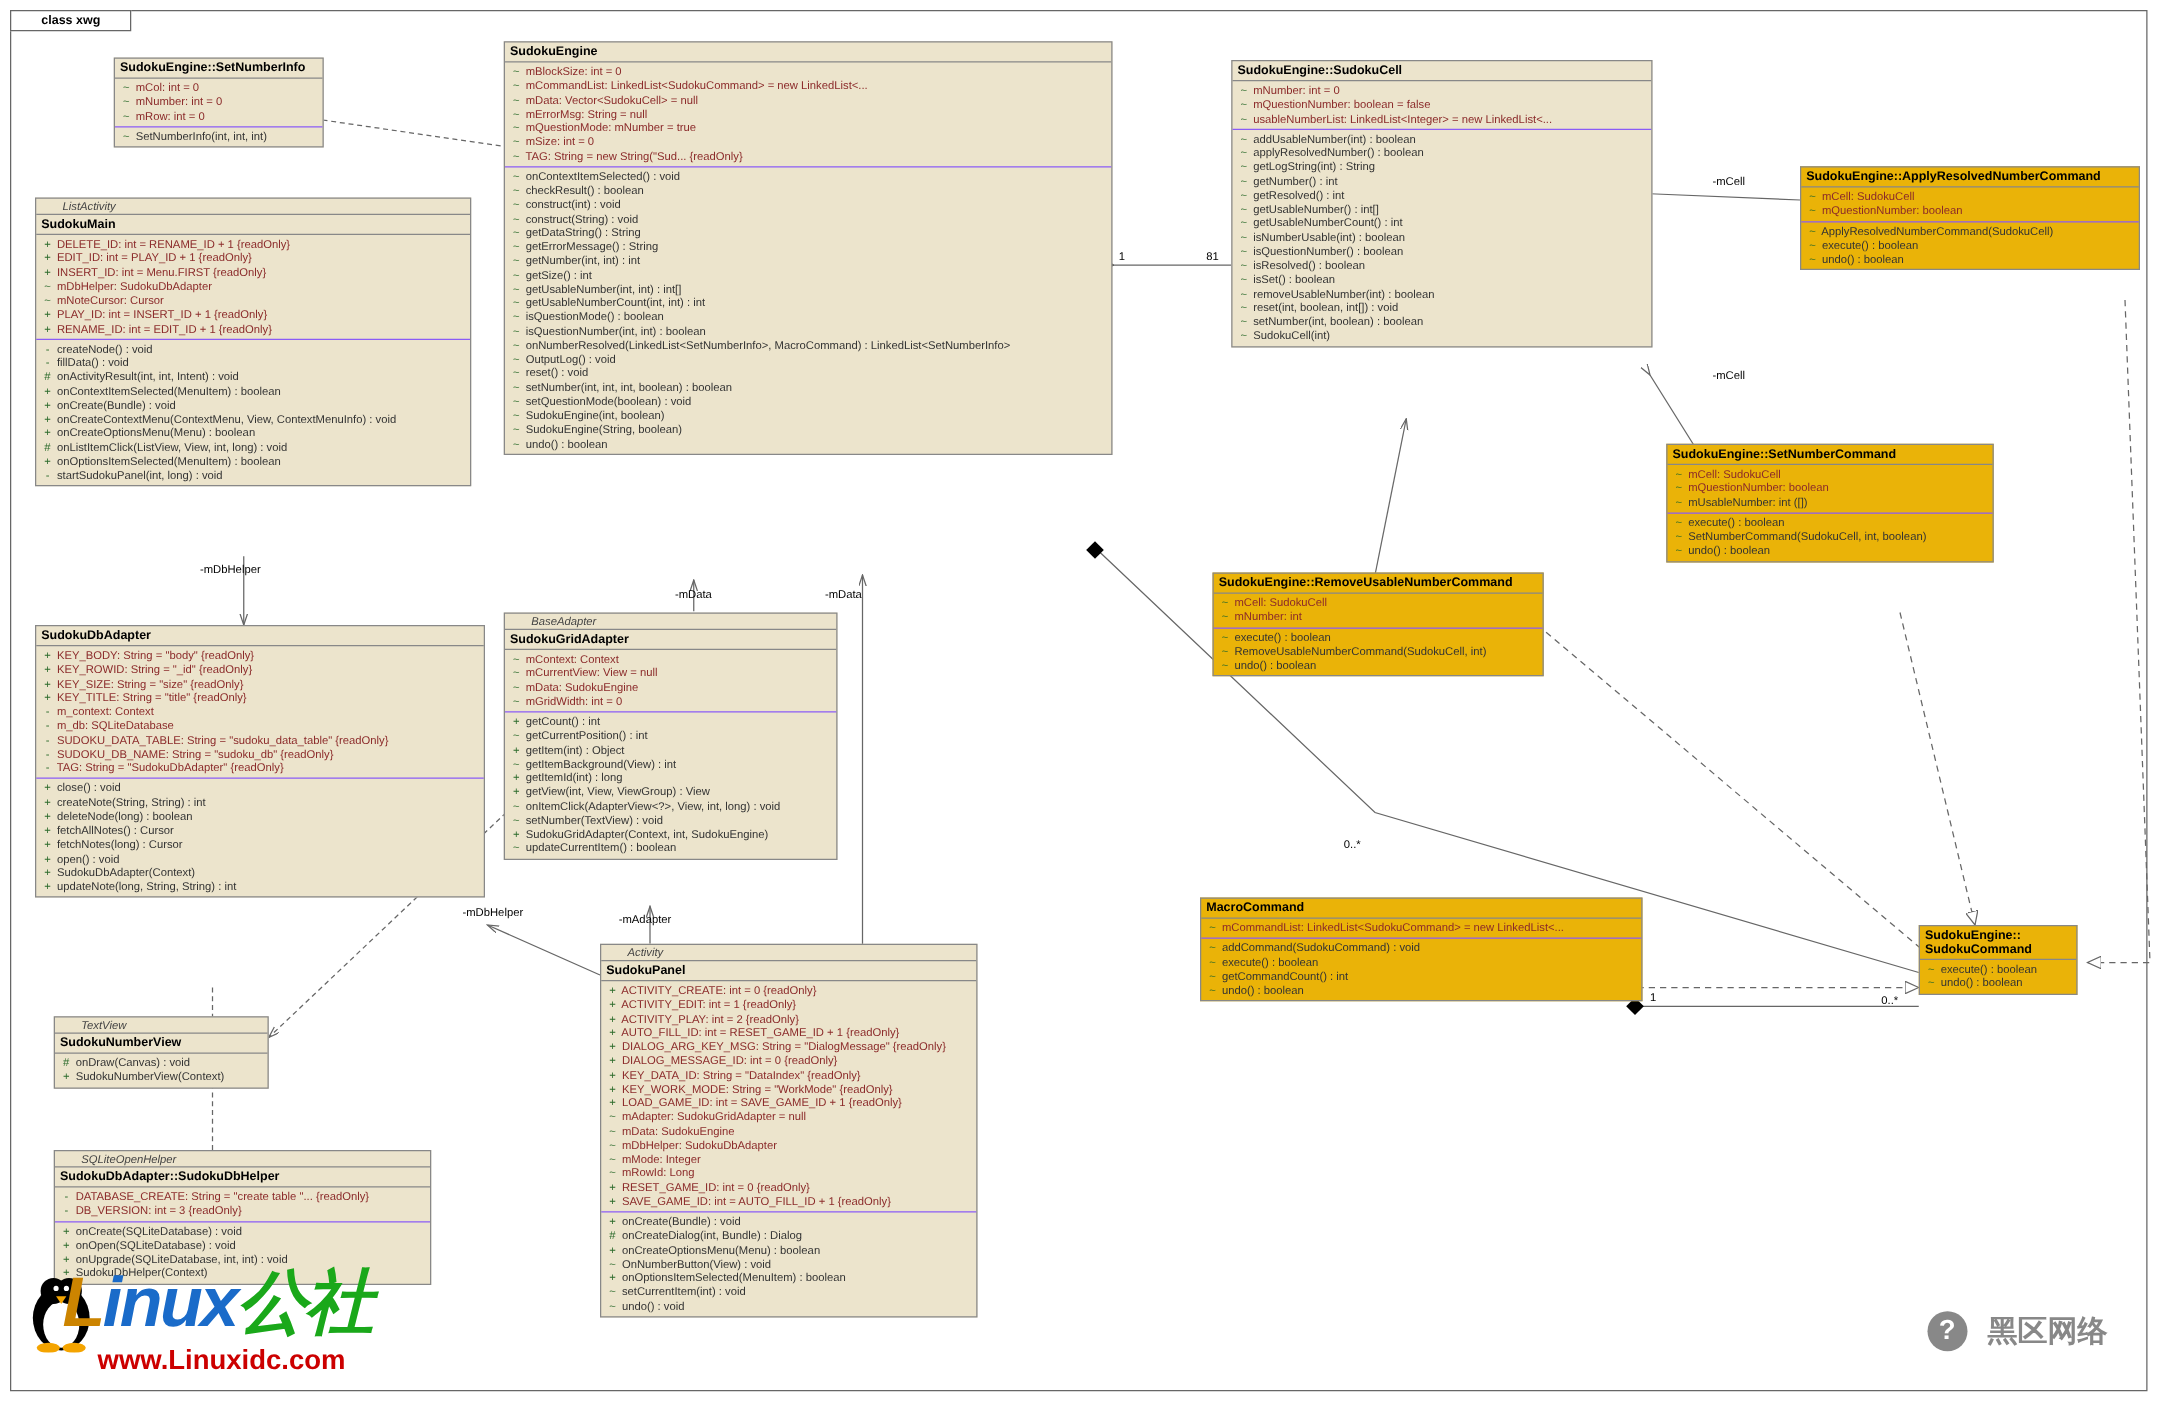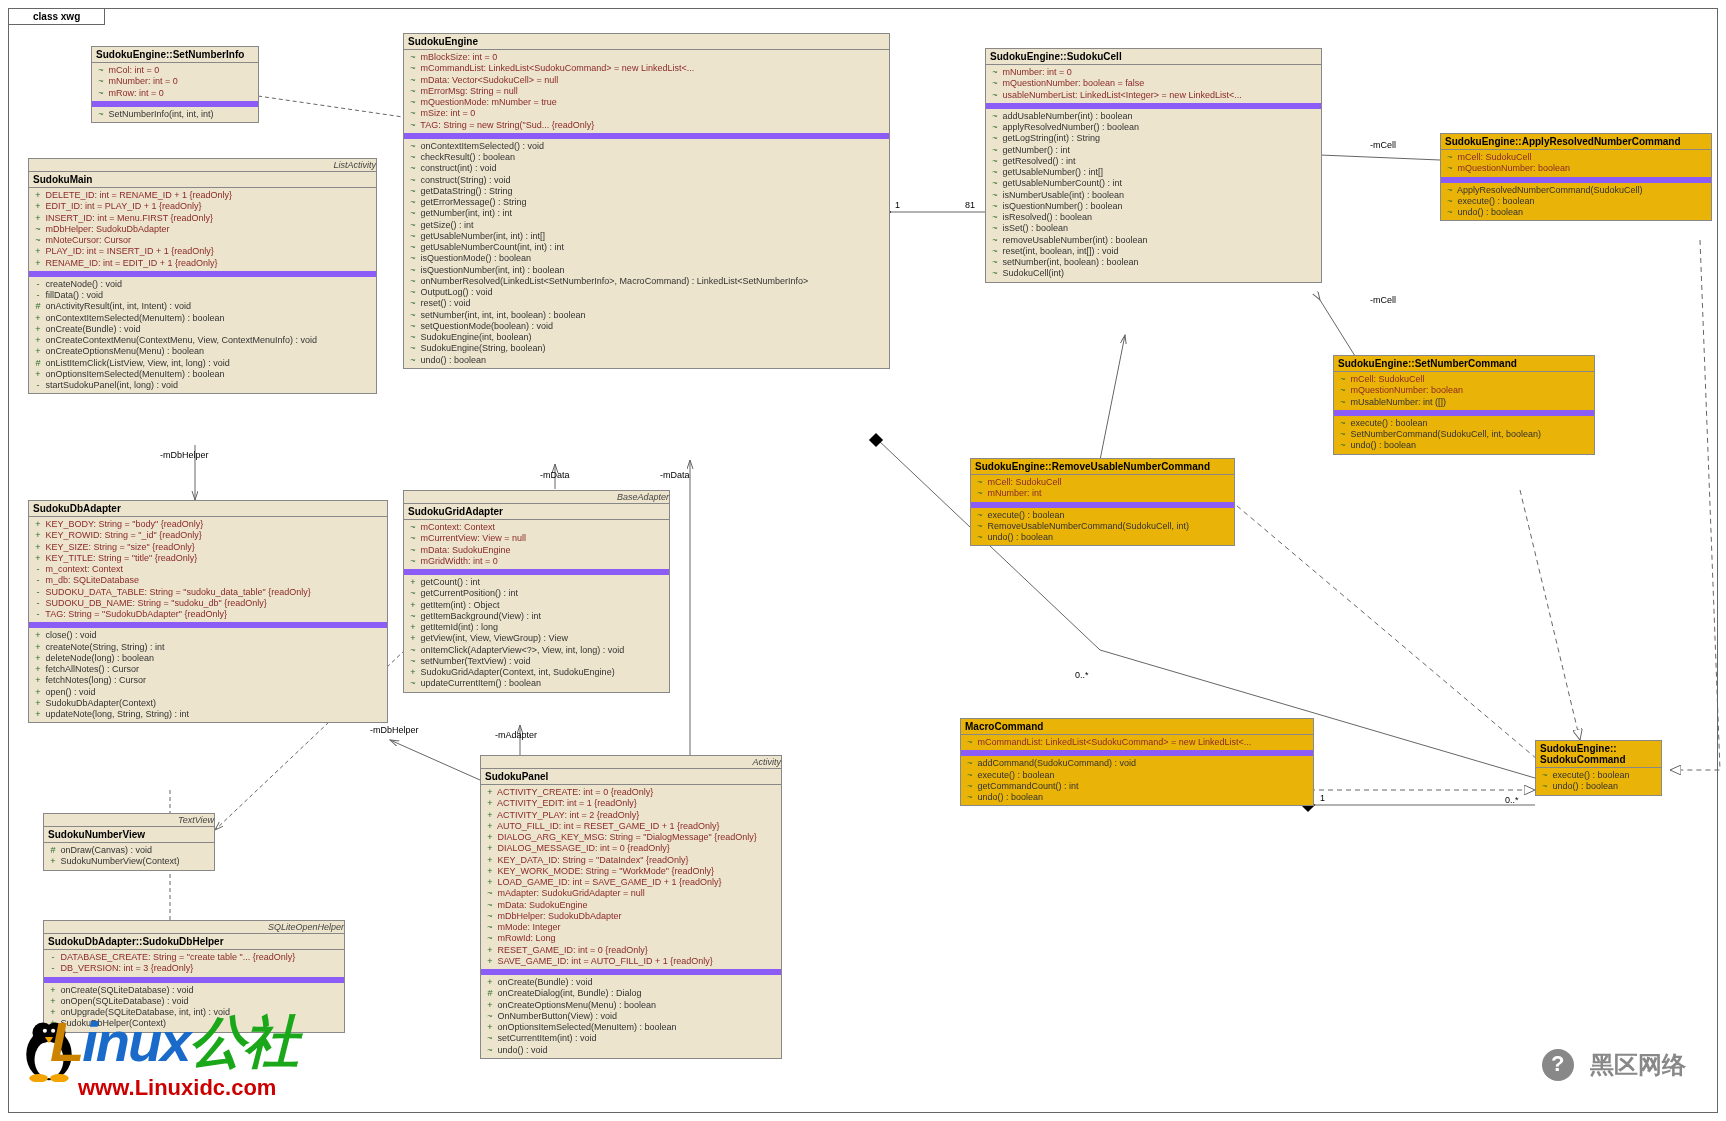--- a/index.html
+++ b/index.html
@@ -2,22 +2,22 @@
 <html><head>
 <meta charset="utf-8">
 <style>
 body{margin:0;font-family:Arial,sans-serif;font-size:9px;background:#fff;color:#000;width:1726px;height:1121px;position:relative;overflow:hidden}
 .frame{position:absolute;left:8px;top:8px;right:8px;bottom:8px;border:1px solid #666}
 .frame-label{position:absolute;left:-1px;top:-1px;background:#fff;border:1px solid #666;padding:2px 24px;font-size:10px;font-weight:bold}
 .class-box{position:absolute;border:1px solid #888;background:#ece4cc;font-size:9px}
 .class-box.green{background:#eab308}
 .title{text-align:left;font-weight:bold;border-bottom:1px solid #888;padding:2px 4px;font-size:10px}
 .title.sub{border-top:1px solid #888}
-.stereo{text-align:right;font-style:italic;font-size:9px;padding:1px 0;color:#444}
-.section{border-bottom:6px solid #8b5cf6;padding:2px 0}
+.stereo{text-align:left;font-style:italic;font-size:9px;padding:1px 21px;color:#444}
+.section{border-bottom:1px solid #8b5cf6;padding:2px 0}
 .section:last-child{border-bottom:none}
 .row{white-space:nowrap;padding:0 4px;line-height:1.25;overflow:hidden;text-overflow:clip}
 .row .vis{display:inline-block;width:10px;text-align:center;color:#2a6a2a}
 .row .red{color:#8b2a2a}
 .row .blk{color:#333}
 .watermark1{position:absolute;left:50px;bottom:40px;font-size:56px;font-weight:bold;font-style:italic;letter-spacing:-2px}
 .watermark1 .l{color:#cc8400}.watermark1 .in{color:#1a6bc9}.watermark1 .ux{color:#1a6bc9}.watermark1 .gs{color:#1aa81a}
 .penguin{position:absolute;left:18px;bottom:38px;width:62px;height:75px}
 .watermark2{position:absolute;left:78px;bottom:20px;color:#cc0000;font-size:22px;font-weight:bold}
 .wm-right{position:absolute;right:40px;bottom:40px;font-size:24px;color:#888;font-weight:bold;display:flex;align-items:center;gap:16px}

